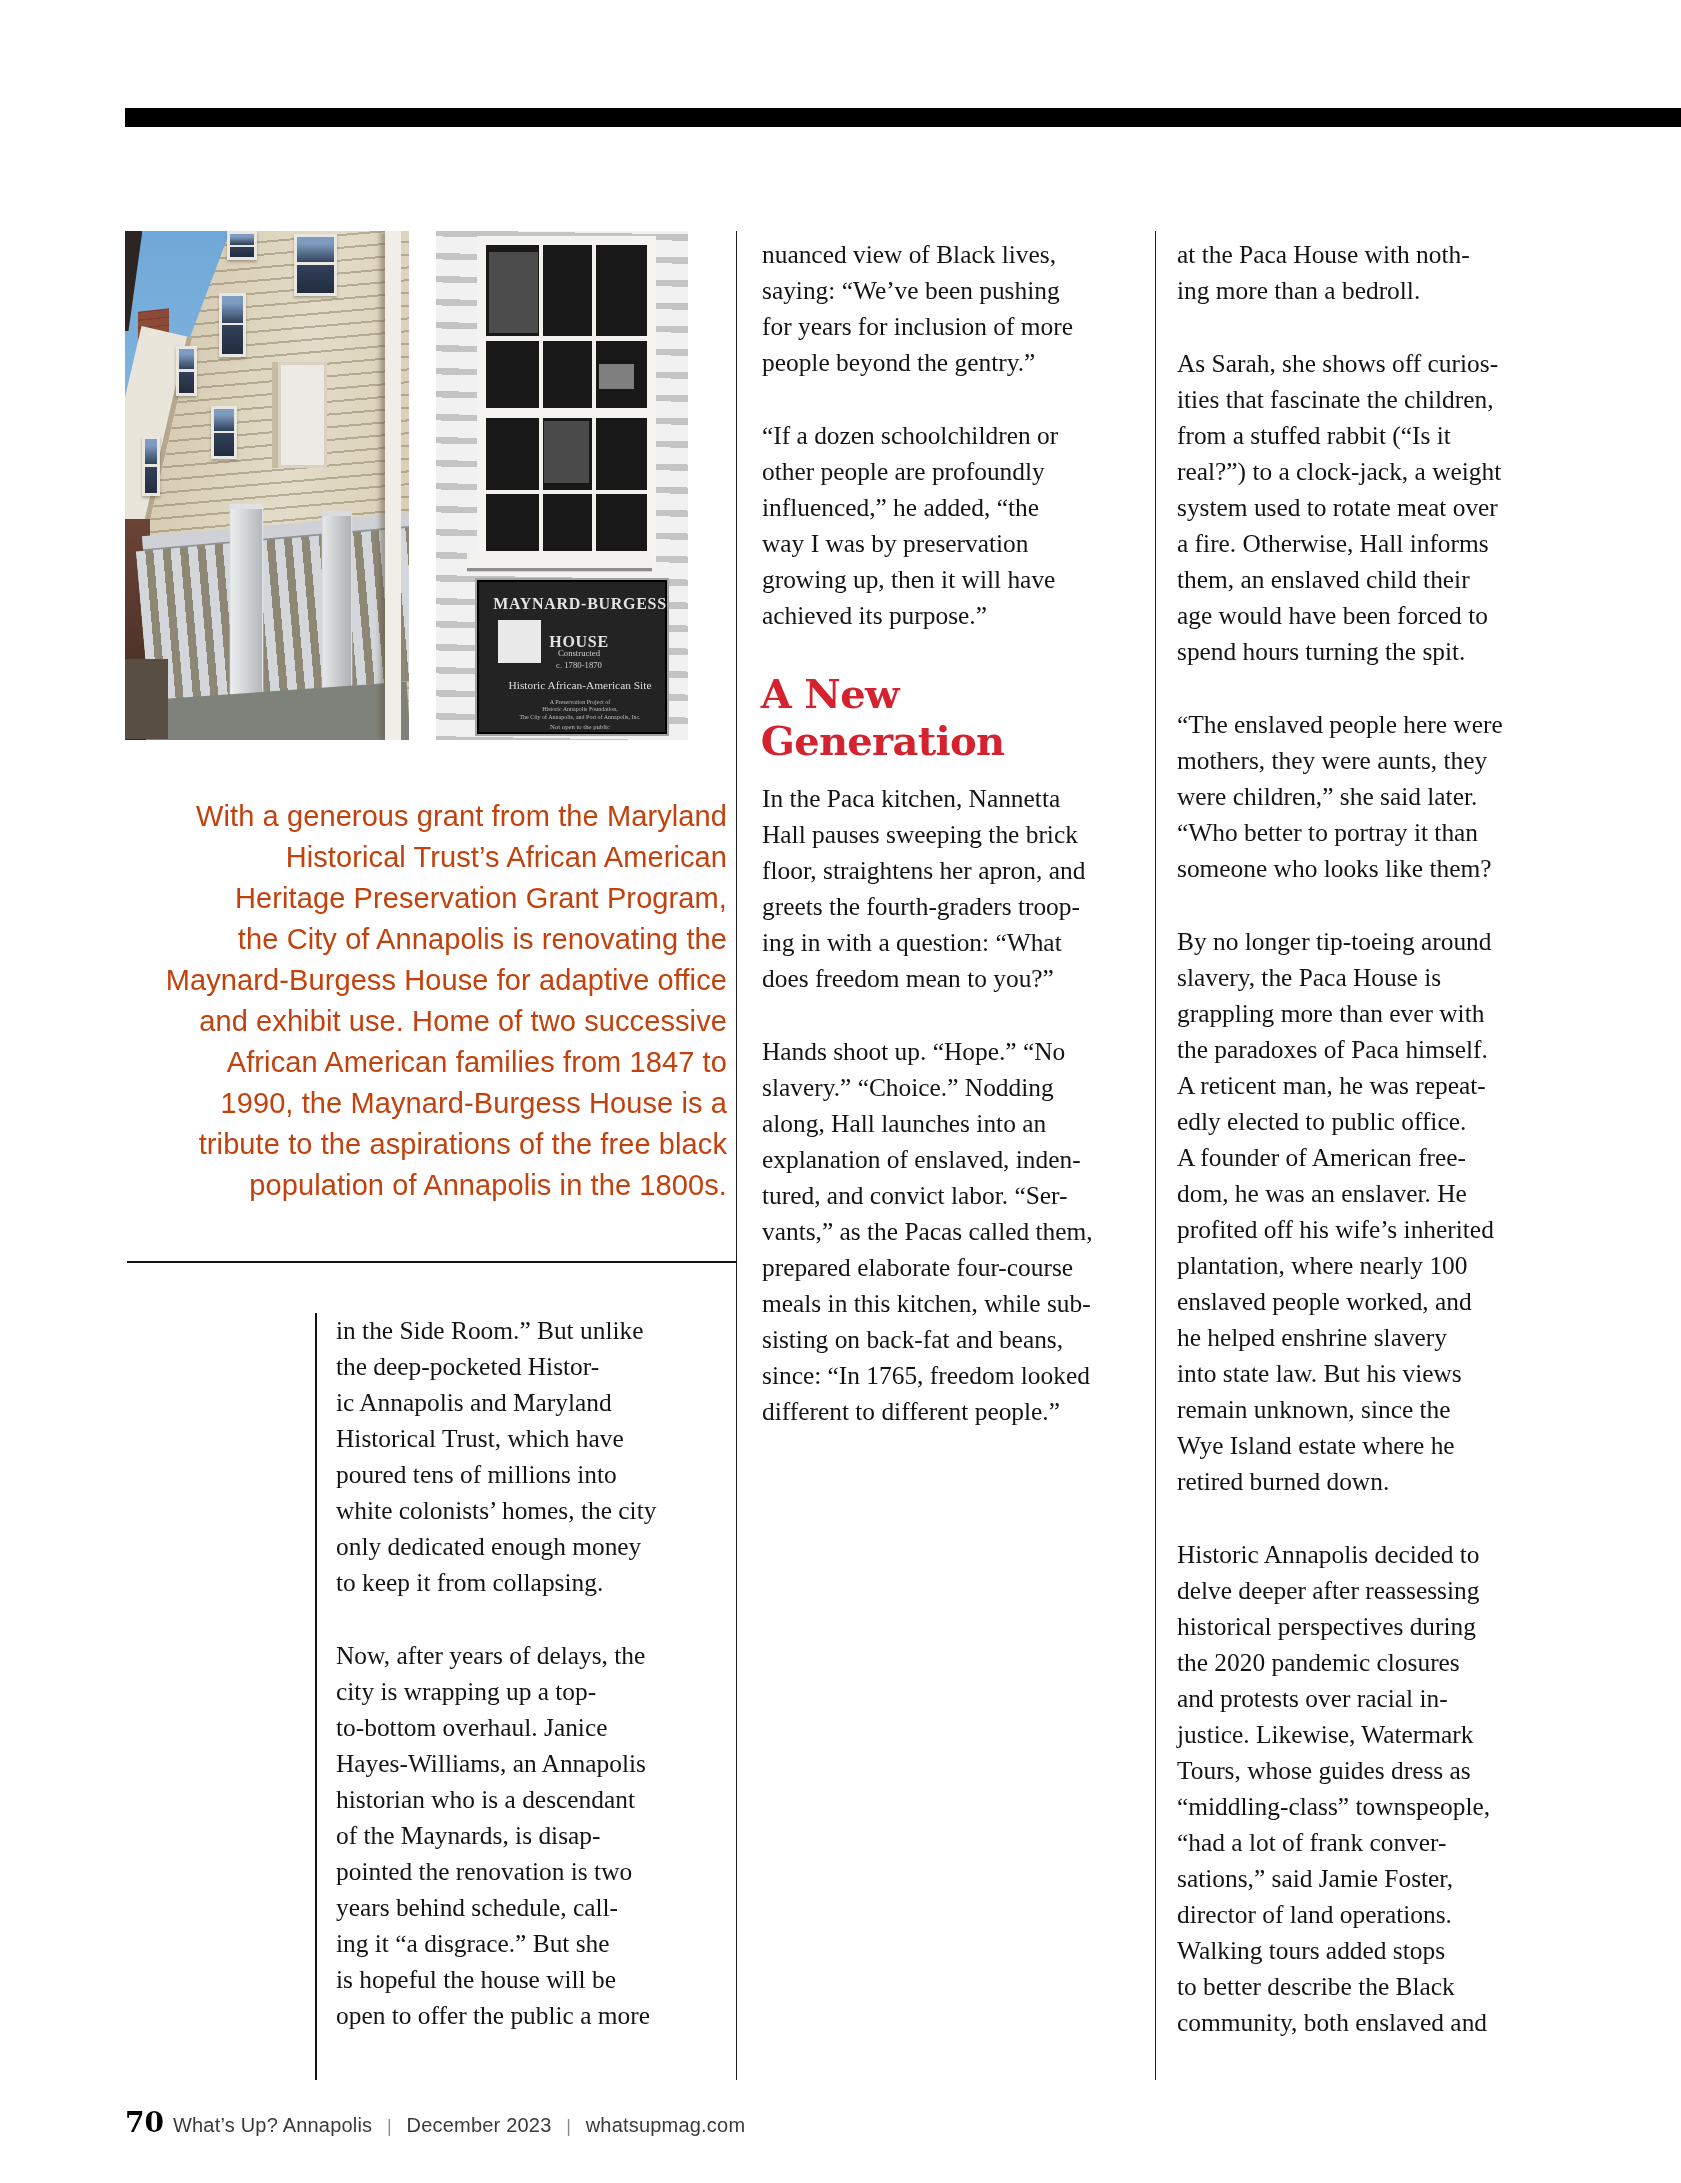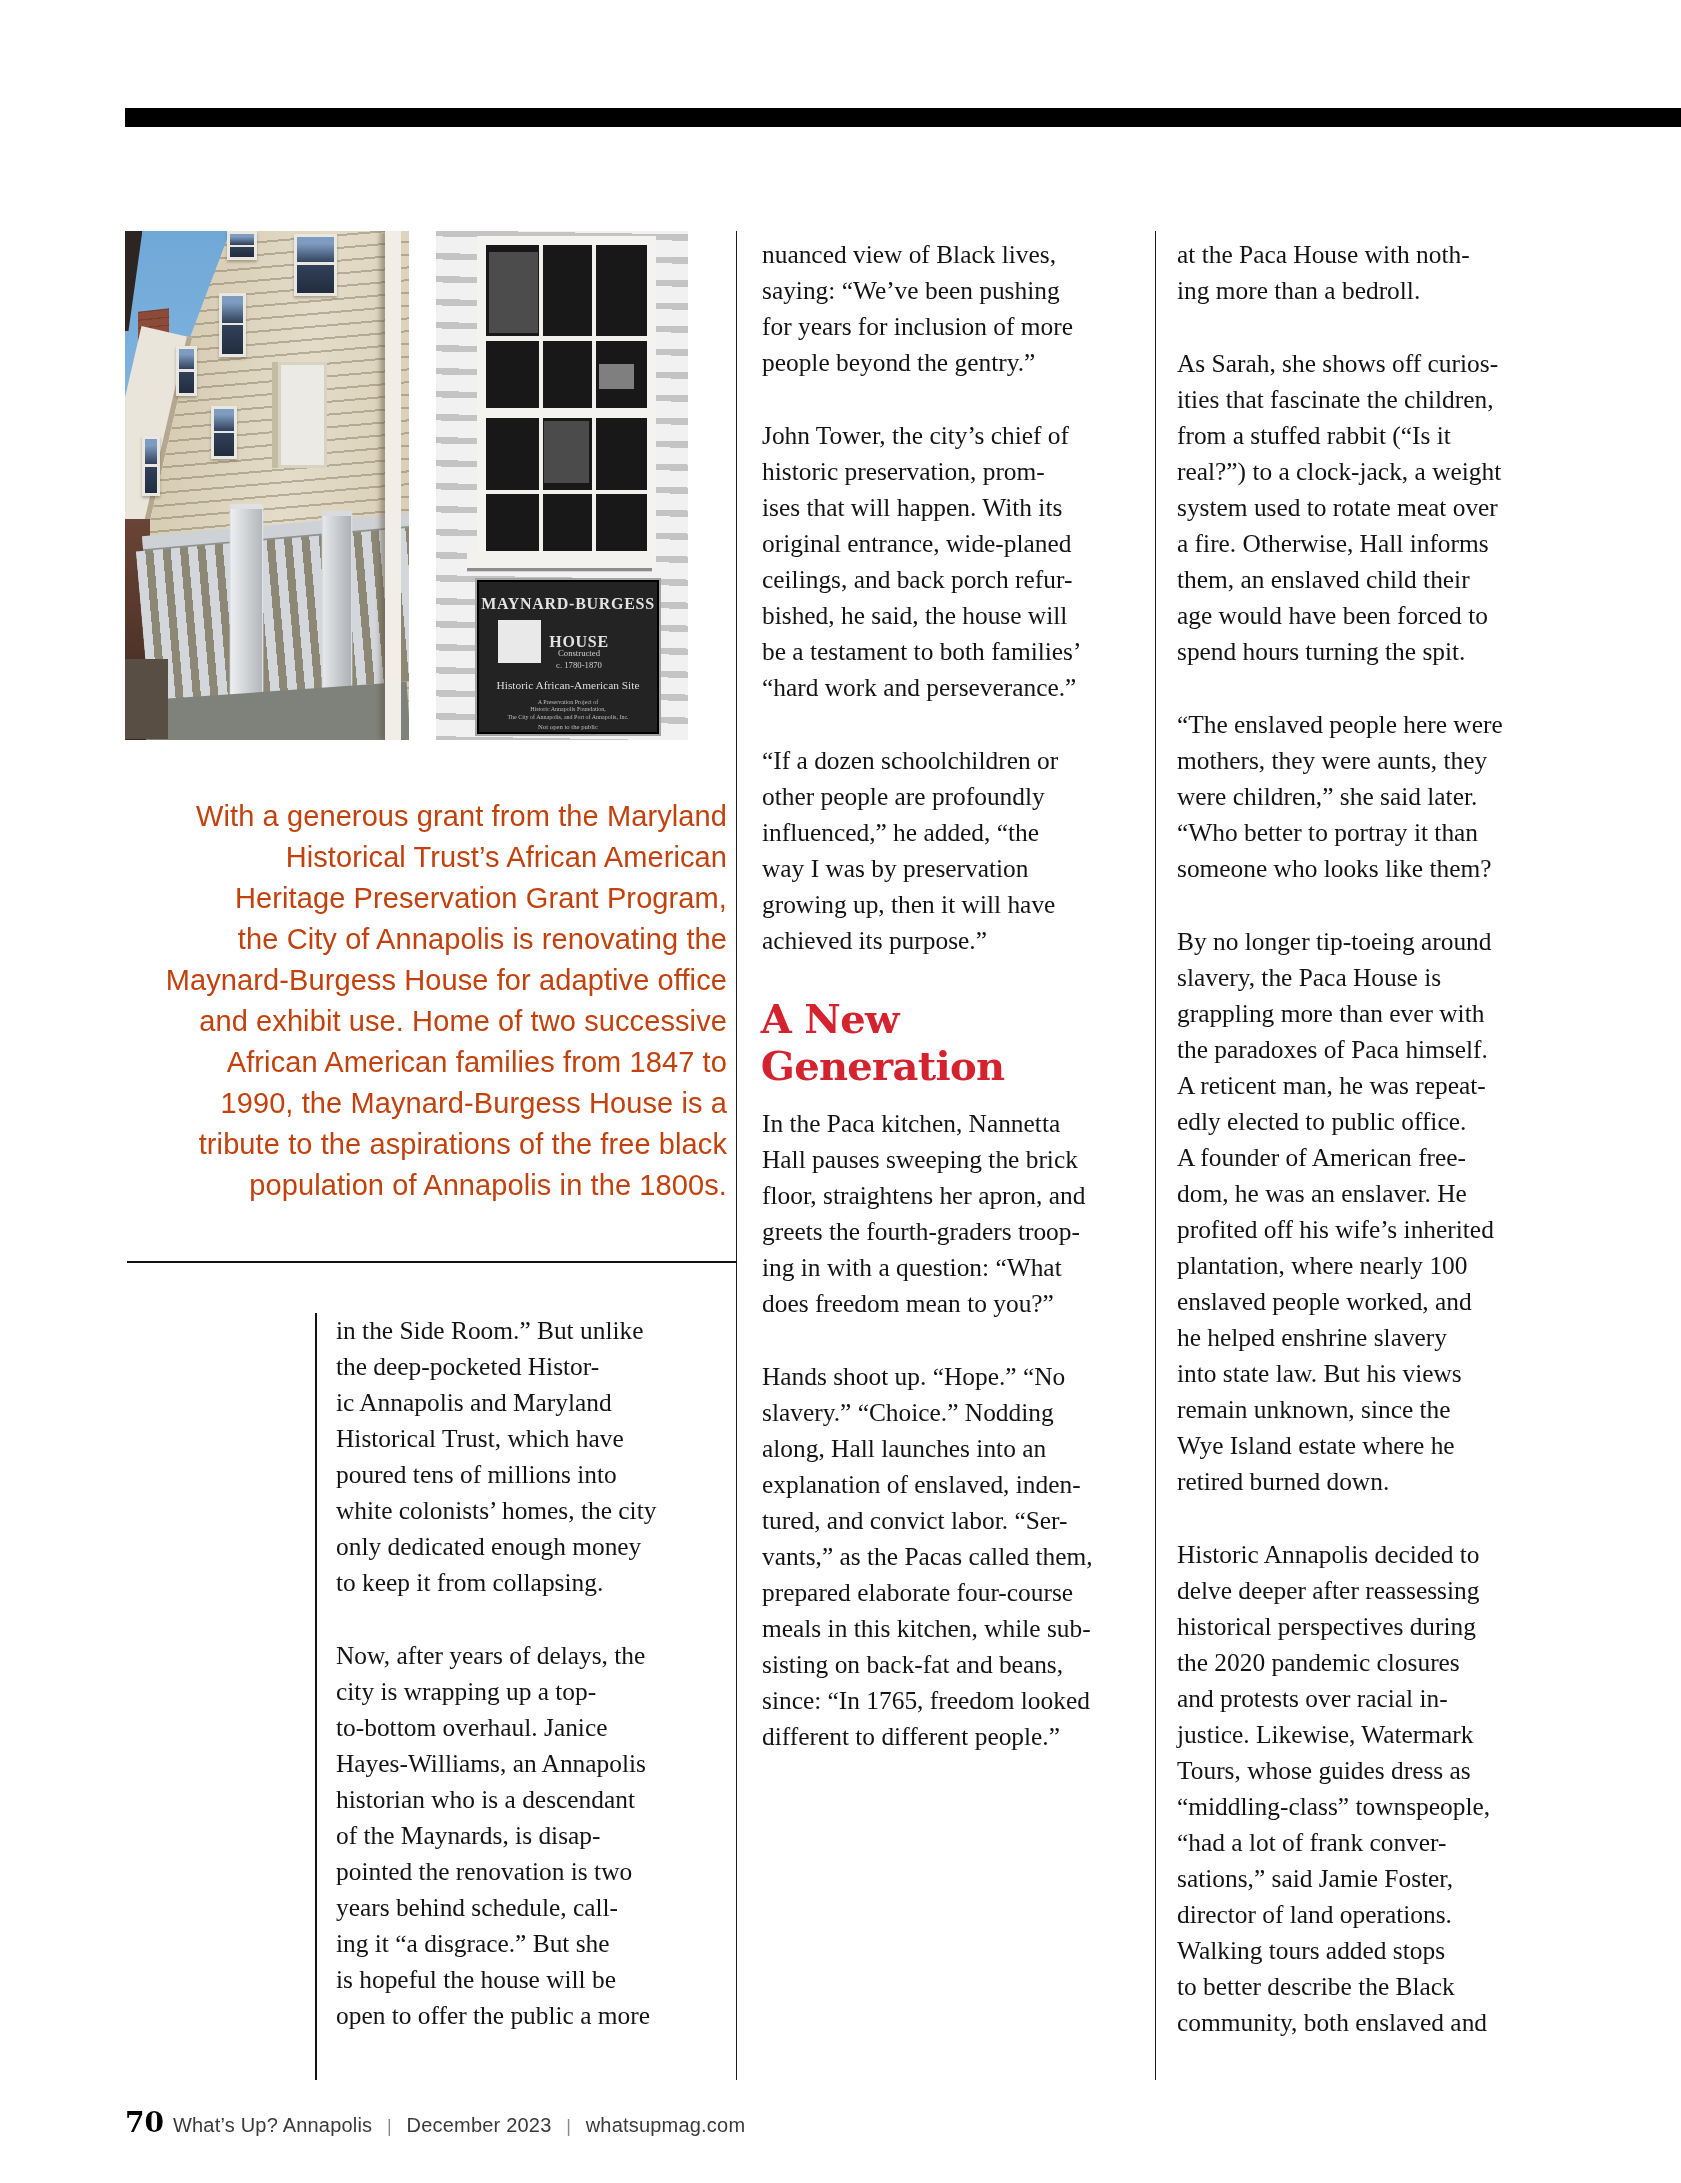--- a/index.html
+++ b/index.html
@@ -53,21 +53,21 @@
   .p2-muntin-v2{left:66%;top:0;width:4px;height:100%;background:#f1f0ec;}
   .p2-muntin-h1{left:0;top:29%;width:100%;height:4.7px;background:#f1f0ec;}
   .p2-muntin-h2{left:0;top:52%;width:100%;height:9.4px;background:#f4f3f0;}
   .p2-muntin-h3{left:0;top:78%;width:100%;height:4.7px;background:#f1f0ec;}
   .p2-reflect1{left:2%;top:2%;width:30%;height:26%;background:#5a5a5a;opacity:.8;}
   .p2-reflect2{left:36%;top:56%;width:28%;height:20%;background:#6e6e6e;opacity:.6;}
   .p2-reflect3{left:70%;top:38%;width:22%;height:8%;background:#9a9a9a;opacity:.8;}
   .p2-sill{left:31px;top:320px;width:185px;height:17.4px;background:#f3f2ee;
     box-shadow:0 3.3px 0 #8d8d8d;}
   .p2-sign{left:39px;top:347px;width:182px;height:154px;background:#232323;
-    border:2.7px solid #a2a2a2;box-shadow:inset 0 0 0 2px #000;}
+    border:2.7px solid #a2a2a2;box-shadow:inset 0 0 0 2px #000;padding-left:8px;}
   .p2-sign div{position:absolute;width:100%;text-align:center;color:#e3e3e3;}
   .sign-title1{top:14.7px;font-weight:bold;font-size:16px;letter-spacing:0.7px;}
   .sign-square{left:21.4px;top:40px;width:43px;height:43px;background:#e9e9e9;}
   .sign-title2{top:53px;left:35px !important;width:134px !important;font-weight:bold;font-size:16px;letter-spacing:0.7px;}
   .sign-sub1{top:68px;left:35px !important;width:134px !important;font-size:8.7px;color:#cfcfcf !important;}
   .sign-sub2{top:80px;left:35px !important;width:134px !important;font-size:8.7px;color:#cfcfcf !important;}
   .sign-site{top:99px;font-size:11.4px;color:#dedede !important;}
   .sign-small{top:119px;font-size:6px;line-height:7.4px;color:#bdbdbd !important;white-space:pre-line;}
   .sign-last{top:143px;font-size:6.7px;color:#bdbdbd !important;}
   
@@ -186,28 +186,20 @@
 ing it “a disgrace.” But she
 is hopeful the house will be
 open to offer the public a more</p>
 </div>
 
 <div class="col" id="col-middle">
   <p>nuanced view of Black lives,
 saying: “We’ve been pushing
 for years for inclusion of more
 people beyond the gentry.”</p>
-  <p>John Tower, the city’s chief of
-historic preservation, prom-
-ises that will happen. With its
-original entrance, wide-planed
-ceilings, and back porch refur-
-bished, he said, the house will
-be a testament to both families’
-“hard work and perseverance.”</p>
   <p>“If a dozen schoolchildren or
 other people are profoundly
 influenced,” he added, “the
 way I was by preservation
 growing up, then it will have
 achieved its purpose.”</p>
   <h2 class="section-heading">A New Generation</h2>
   <p>In the Paca kitchen, Nannetta
 Hall pauses sweeping the brick
 floor, straightens her apron, and

